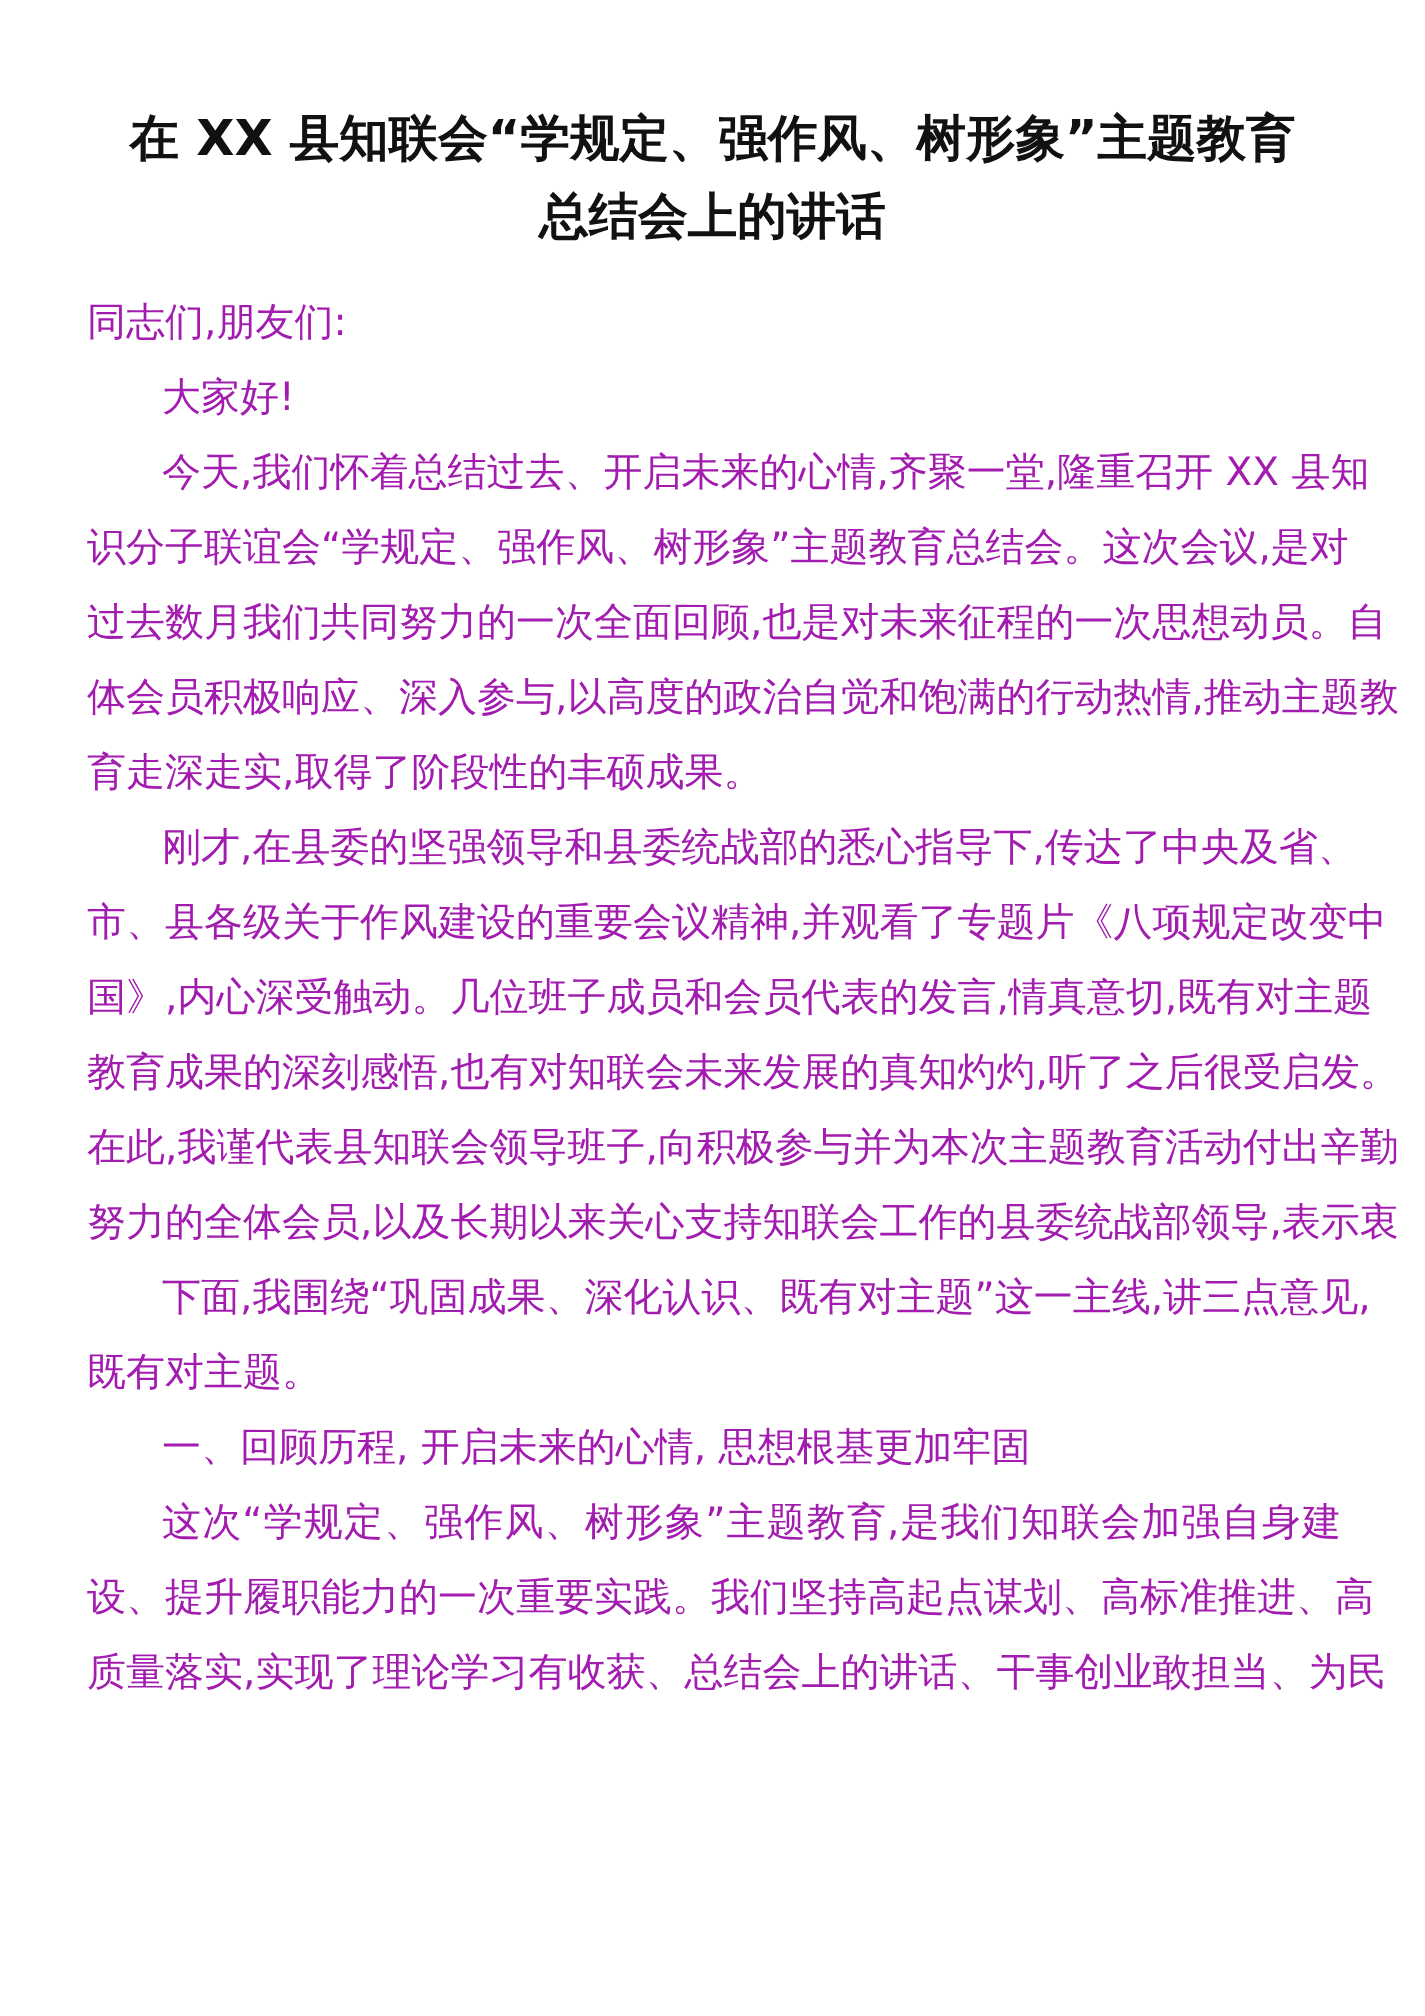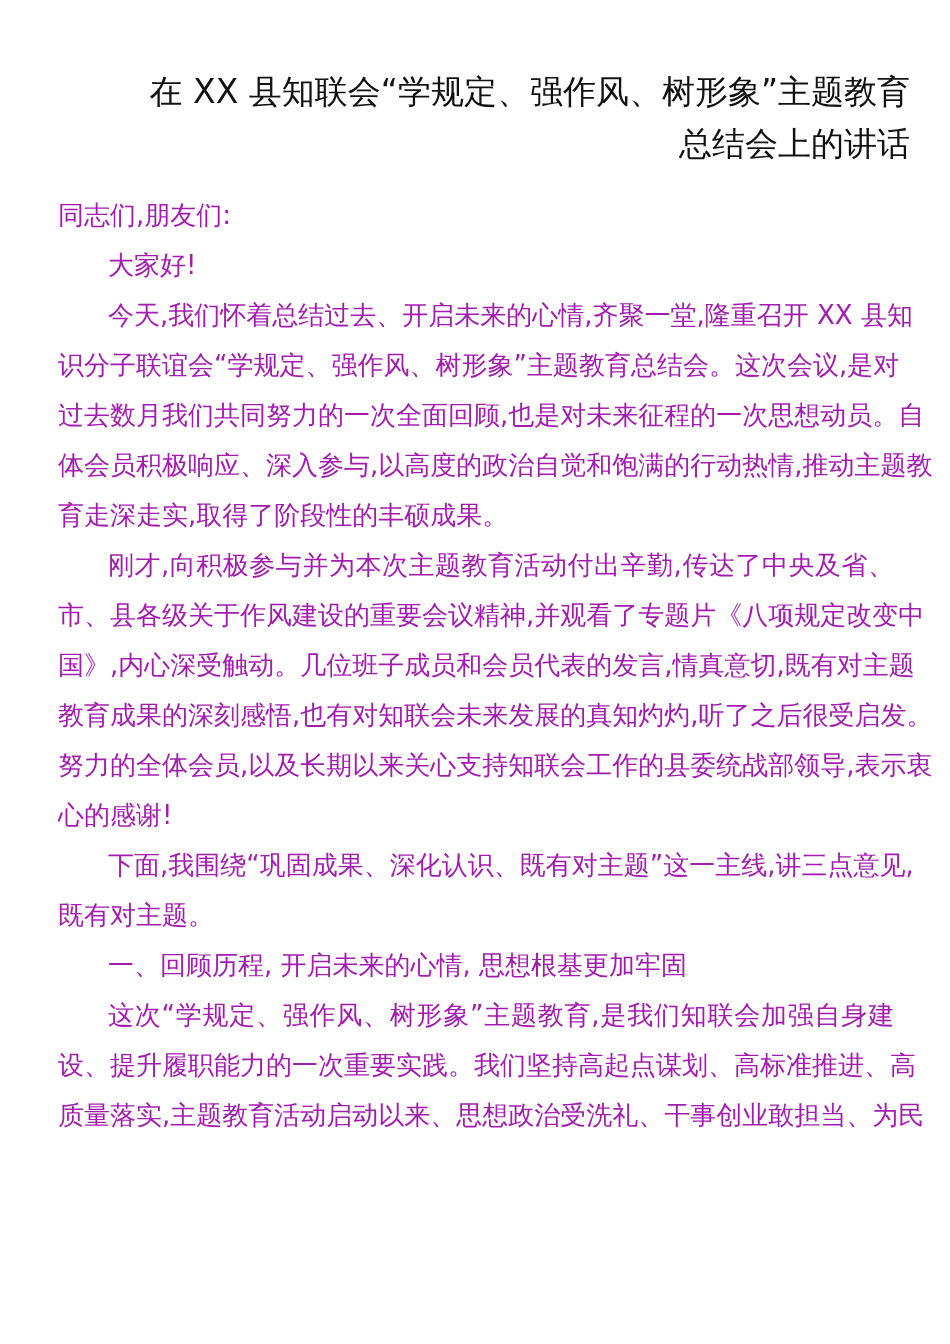--- a/index.html
+++ b/index.html
@@ -51,39 +51,39 @@
       text-align-last: justify;
       color: #a21caf;
     }
     .line.indent { padding-left: 50px; }
     .line.last { text-align-last: left; }
   </style>
 </head>
 <body>
 
 <div class="page">
-  <h1 class="title" style="margin:0;font-weight:normal;text-align:right;">
+  <h1 class="title" style="margin:0;font-weight:bold;">
     <span class="tline">在 XX 县知联会“学规定、强作风、树形象”主题教育</span>
     <span class="tline">总结会上的讲话</span>
   </h1>
 
   <div class="body" id="doc-body">
       <span class="line last">同志们,朋友们:</span>
       <span class="line indent last">大家好!</span>
       <span class="line indent">今天,我们怀着总结过去、开启未来的心情,齐聚一堂,隆重召开 XX 县知</span>
       <span class="line">识分子联谊会“学规定、强作风、树形象”主题教育总结会。这次会议,是对</span>
       <span class="line">过去数月我们共同努力的一次全面回顾,也是对未来征程的一次思想动员。自</span>
       <span class="line">体会员积极响应、深入参与,以高度的政治自觉和饱满的行动热情,推动主题教</span>
       <span class="line last">育走深走实,取得了阶段性的丰硕成果。</span>
-      <span class="line indent">刚才,向积极参与并为本次主题教育活动付出辛勤,传达了中央及省、</span>
+      <span class="line indent">刚才,在县委的坚强领导和县委统战部的悉心指导下,传达了中央及省、</span>
       <span class="line">市、县各级关于作风建设的重要会议精神,并观看了专题片《八项规定改变中</span>
       <span class="line">国》,内心深受触动。几位班子成员和会员代表的发言,情真意切,既有对主题</span>
       <span class="line">教育成果的深刻感悟,也有对知联会未来发展的真知灼灼,听了之后很受启发。</span>
+      <span class="line">在此,我谨代表县知联会领导班子,向积极参与并为本次主题教育活动付出辛勤</span>
       <span class="line">努力的全体会员,以及长期以来关心支持知联会工作的县委统战部领导,表示衷</span>
-      <span class="line last">心的感谢!</span>
       <span class="line indent">下面,我围绕“巩固成果、深化认识、既有对主题”这一主线,讲三点意见,</span>
       <span class="line last">既有对主题。</span>
       <span class="line indent last">一、回顾历程, 开启未来的心情, 思想根基更加牢固</span>
       <span class="line indent">这次“学规定、强作风、树形象”主题教育,是我们知联会加强自身建</span>
       <span class="line">设、提升履职能力的一次重要实践。我们坚持高起点谋划、高标准推进、高</span>
-      <span class="line">质量落实,主题教育活动启动以来、思想政治受洗礼、干事创业敢担当、为民</span>
+      <span class="line">质量落实,实现了理论学习有收获、总结会上的讲话、干事创业敢担当、为民</span>
     </div>
 </div>
 
 </body></html>

